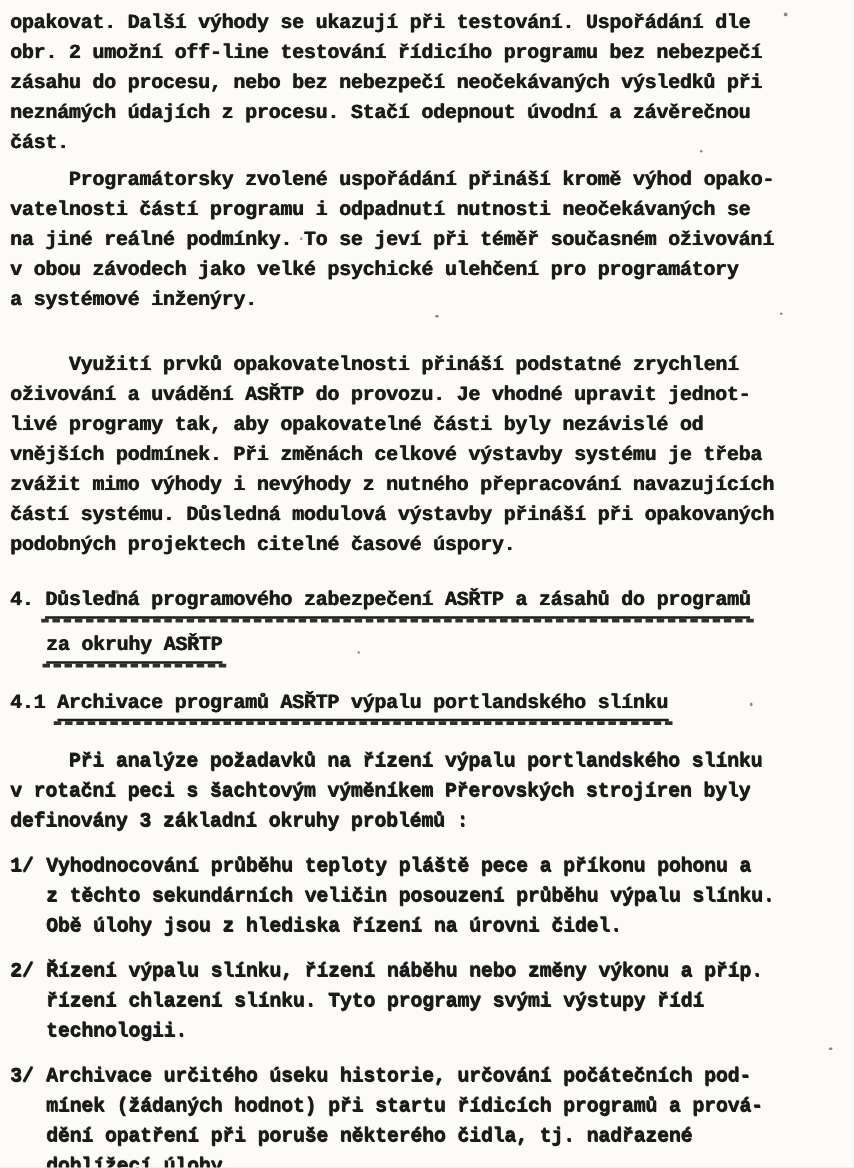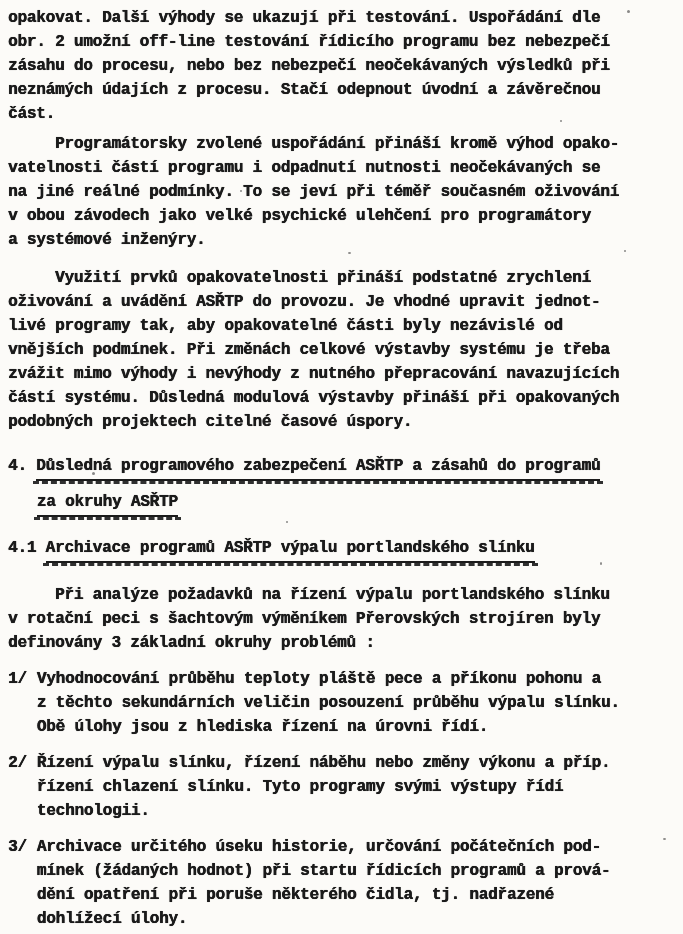--- a/index.html
+++ b/index.html
@@ -26,21 +26,21 @@
     line-height: 24px;
     color: var(--ink);
     text-shadow: 0.4px 0.3px 0 currentColor, 0 0 0.7px rgba(10,10,10,0.75);
     letter-spacing: -0.2px;
   }
   .para {
     margin: 0;
     white-space: pre-wrap;
   }
   .para.sp-sm   { margin-top: 6px; }
-  .para.sp-md   { margin-top: 14px; }
+  .para.sp-md   { margin-top: 28px; }
   .para.sp-lg   { margin-top: 20px; }
 
   .heading {
     margin: 0;
   }
   .heading.sp-h4  { margin-top: 20px; }
   .heading.sp-h4b { margin-top: 9px; }
   .heading.sp-h41 { margin-top: 19px; }
   .h-num {
     display: inline-block;
@@ -132,21 +132,21 @@
   </div>
 
   <p class="para sp-lg">     Při analýze požadavků na řízení výpalu portlandského slínku
 v rotační peci s šachtovým výměníkem Přerovských strojíren byly
 definovány 3 základní okruhy problémů :</p>
 
   <div class="list-item">
     <span class="marker">1/ </span>
     <div class="li-text">Vyhodnocování průběhu teploty pláště pece a příkonu pohonu a
 z těchto sekundárních veličin posouzení průběhu výpalu slínku.
-Obě úlohy jsou z hlediska řízení na úrovni řídí.</div>
+Obě úlohy jsou z hlediska řízení na úrovni čidel.</div>
   </div>
 
   <div class="list-item">
     <span class="marker">2/ </span>
     <div class="li-text">Řízení výpalu slínku, řízení náběhu nebo změny výkonu a příp.
 řízení chlazení slínku. Tyto programy svými výstupy řídí
 technologii.</div>
   </div>
 
   <div class="list-item">

